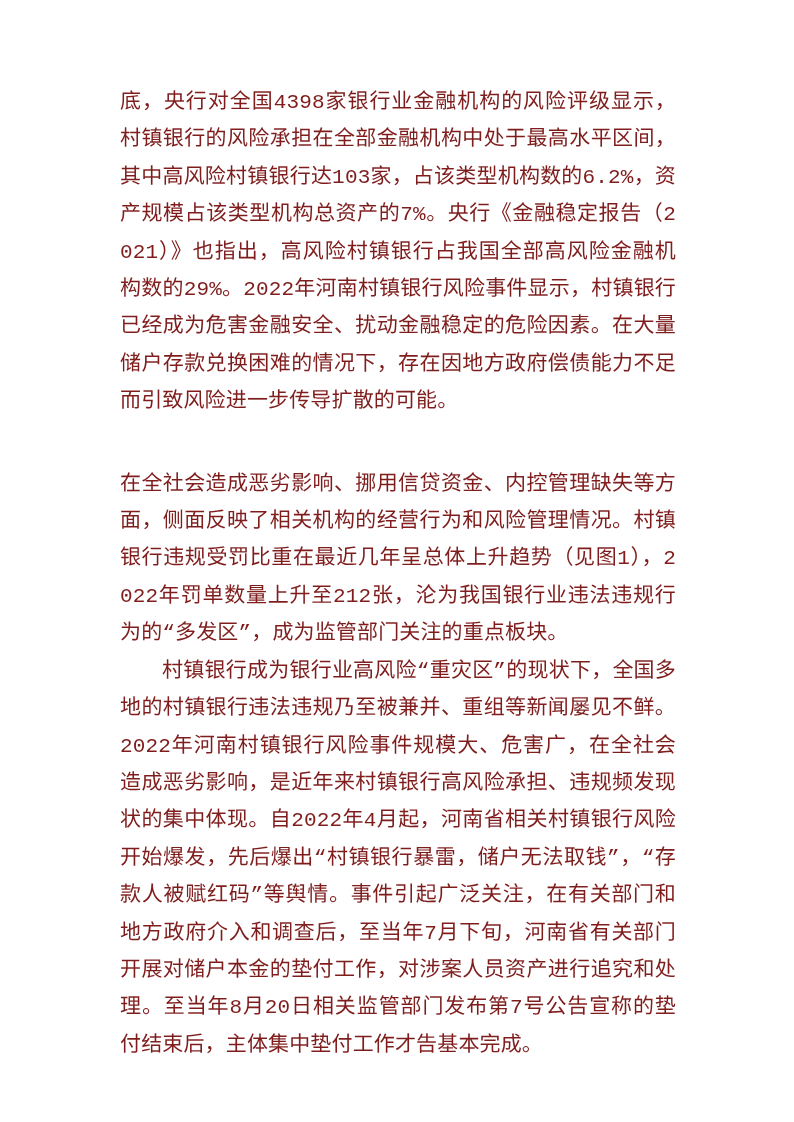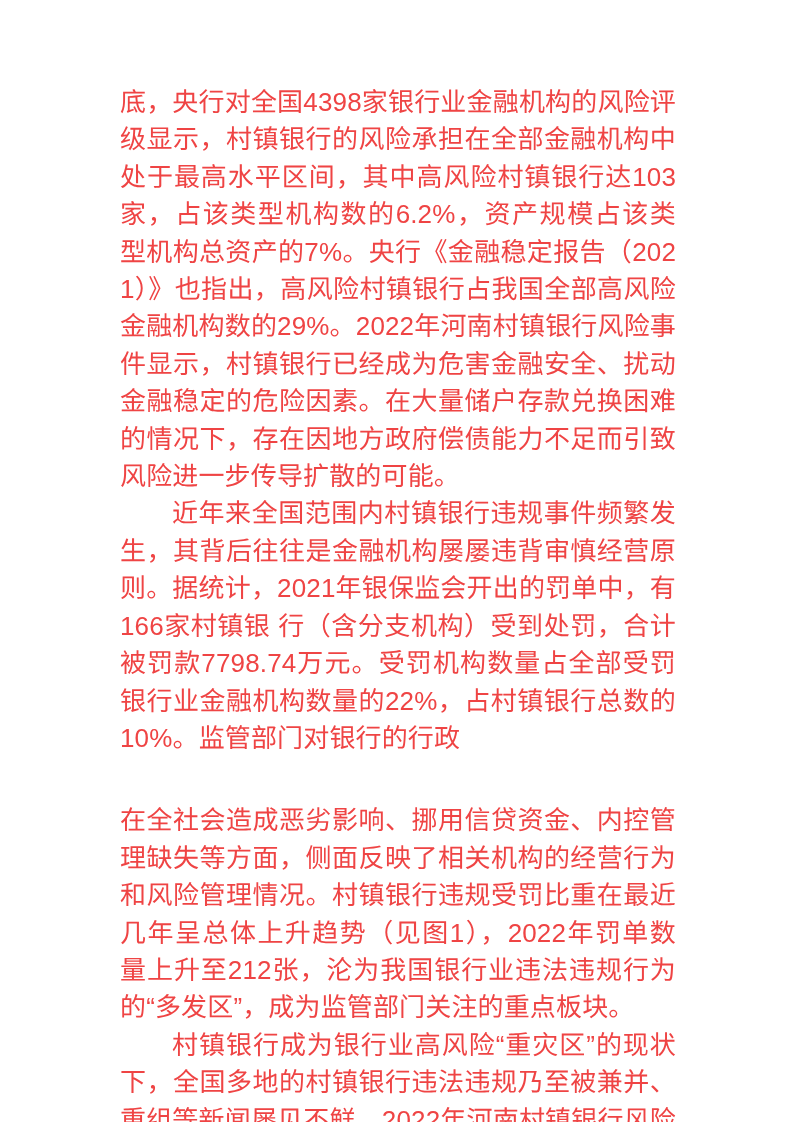--- a/index.html
+++ b/index.html
@@ -28,47 +28,46 @@
     position: absolute;
     left: 120px;
     top: 84px;
     width: 556px;
   }
 
   .block { margin: 0; }
 
   .para {
     margin: 0;
-    font-size: 26px;
+    font-size: 21px;
     line-height: 37.4px;
-    color: #ef4444;
+    color: #7f1d1d;
     text-align: justify;
     text-justify: inter-character;
     text-align-last: left;
     letter-spacing: 0.15px;
-    font-family: Liberation Sans, sans-serif;
+    font-family: Liberation Mono, monospace;
     word-break: break-all;
     white-space: pre-wrap;
   }
 
   .para.indent { text-indent: 2em; }
 
   
   .block-gap { height: 45px; }
 </style>
 </head>
 <body>
 
 <div class="page">
 
   <div class="content">
 
     <div class="block">
       <p class="para">底，央行对全国4398家银行业金融机构的风险评级显示，村镇银行的风险承担在全部金融机构中处于最高水平区间，其中高风险村镇银行达103家，占该类型机构数的6.2%，资产规模占该类型机构总资产的7%。央行《金融稳定报告（2021）》也指出，高风险村镇银行占我国全部高风险金融机构数的29%。2022年河南村镇银行风险事件显示，村镇银行已经成为危害金融安全、扰动金融稳定的危险因素。在大量储户存款兑换困难的情况下，存在因地方政府偿债能力不足而引致风险进一步传导扩散的可能。</p>
-      <p class="para indent">近年来全国范围内村镇银行违规事件频繁发生，其背后往往是金融机构屡屡违背审慎经营原则。据统计，2021年银保监会开出的罚单中，有166家村镇银 行（含分支机构）受到处罚，合计被罚款7798.74万元。受罚机构数量占全部受罚银行业金融机构数量的22%，占村镇银行总数的10%。监管部门对银行的行政</p>
     </div>
 
     <div class="block-gap"></div>
 
     <div class="block">
       <p class="para">在全社会造成恶劣影响、挪用信贷资金、内控管理缺失等方面，侧面反映了相关机构的经营行为和风险管理情况。村镇银行违规受罚比重在最近几年呈总体上升趋势（见图1），2022年罚单数量上升至212张，沦为我国银行业违法违规行为的“多发区”，成为监管部门关注的重点板块。</p>
       <p class="para indent">村镇银行成为银行业高风险“重灾区”的现状下，全国多地的村镇银行违法违规乃至被兼并、重组等新闻屡见不鲜。2022年河南村镇银行风险事件规模大、危害广，在全社会造成恶劣影响，是近年来村镇银行高风险承担、违规频发现状的集中体现。自2022年4月起，河南省相关村镇银行风险开始爆发，先后爆出“村镇银行暴雷，储户无法取钱”，“存款人被赋红码”等舆情。事件引起广泛关注，在有关部门和地方政府介入和调查后，至当年7月下旬，河南省有关部门开展对储户本金的垫付工作，对涉案人员资产进行追究和处理。至当年8月20日相关监管部门发布第7号公告宣称的垫付结束后，主体集中垫付工作才告基本完成。</p>
     </div>
 
   </div>

